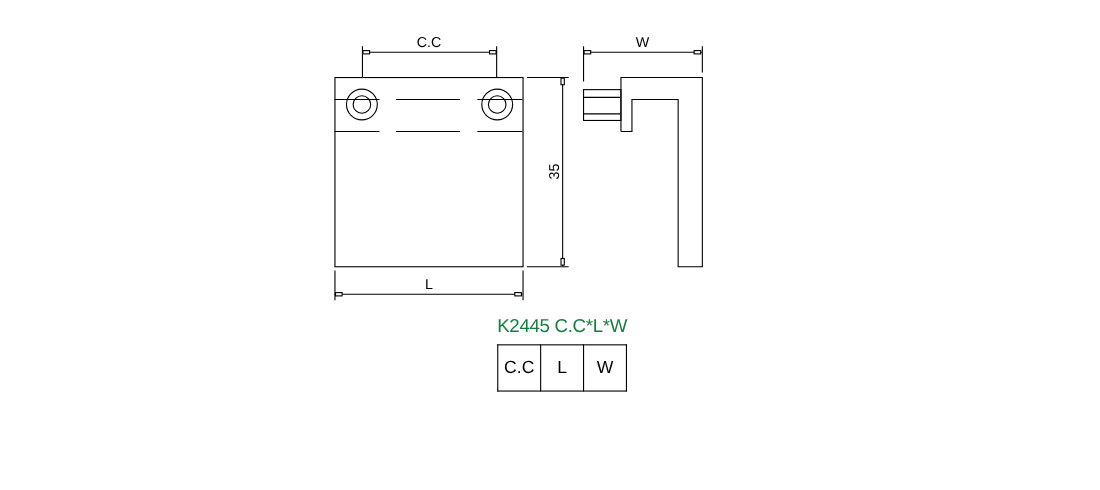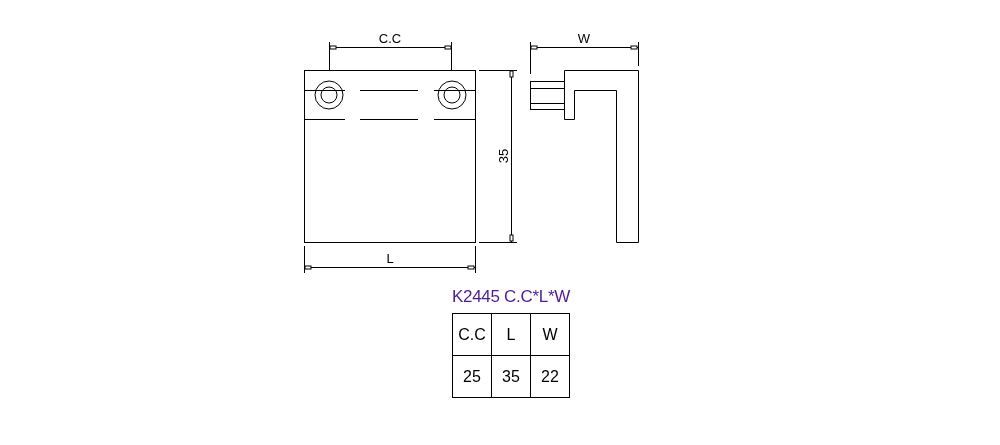--- a/index.html
+++ b/index.html
@@ -1,19 +1,19 @@
 <!DOCTYPE html>
 <html><head>
   <meta charset="utf-8">
   <style>
     html, body { margin: 0; padding: 0; background: #ffffff; }
     body { width: 1000px; height: 445px; position: relative; overflow: hidden; font-family: "Liberation Sans", sans-serif; }
     svg.drawing { position: absolute; left: 0; top: 0; }
     .dimtext { font-family: "Liberation Sans", sans-serif; font-size: 13px; fill: #000; }
-    .title { position: absolute; left: 452px; top: 287px; font-size: 17px; color: #4c1d95; letter-spacing: -0.3px; font-family: "Liberation Sans", sans-serif; }
+    .title { position: absolute; left: 452px; top: 287px; font-size: 17px; color: #15803d; letter-spacing: -0.3px; font-family: "Liberation Sans", sans-serif; }
     table.spec { position: absolute; left: 452px; top: 313px; border-collapse: collapse; }
     table.spec td { border: 1px solid #000; width: 38px; height: 41px; text-align: center; font-size: 16px; padding: 0; color: #000; font-family: "Liberation Sans", sans-serif; }
   </style>
 </head>
 <body>
 
 <svg class="drawing" width="1000" height="445" viewBox="0 0 1000 445">
   <g stroke="#000" stroke-width="1" fill="none">
 
     <rect x="304.5" y="70.5" width="171" height="172"></rect>
@@ -84,19 +84,14 @@
 
 <div class="title">K2445 C.C*L*W</div>
 
 <table class="spec">
   <tbody>
       <tr>
     <td>C.C</td>
     <td>L</td>
     <td>W</td>
   </tr>
-  <tr>
-    <td>25</td>
-    <td>35</td>
-    <td>22</td>
-  </tr>
 </tbody>
   </table>
 
 </body></html>

